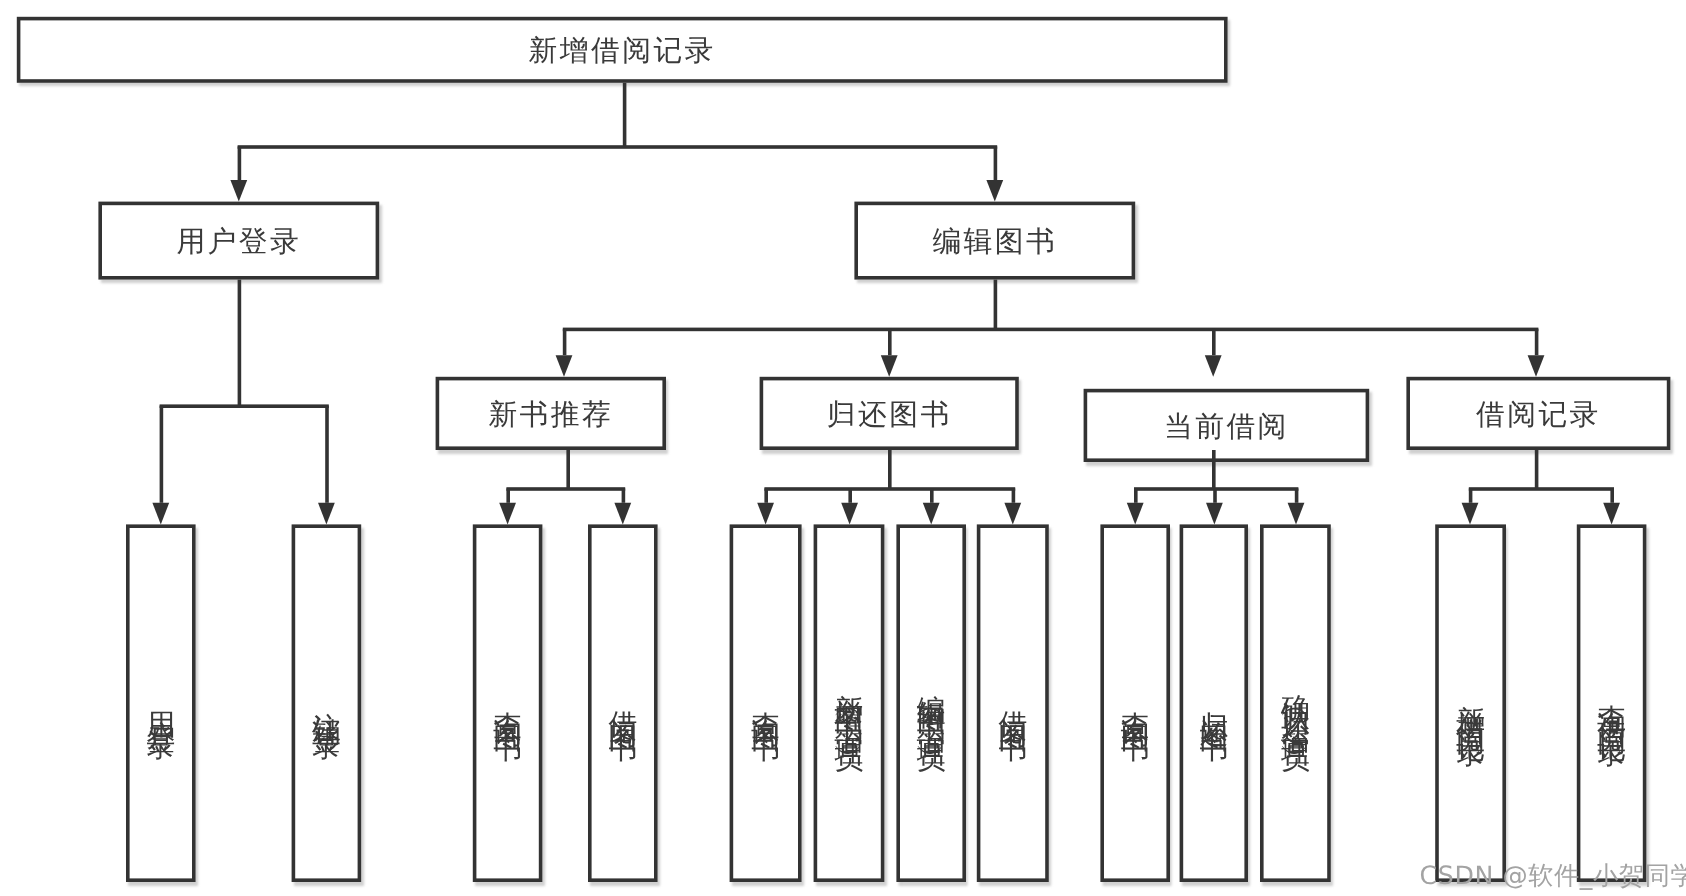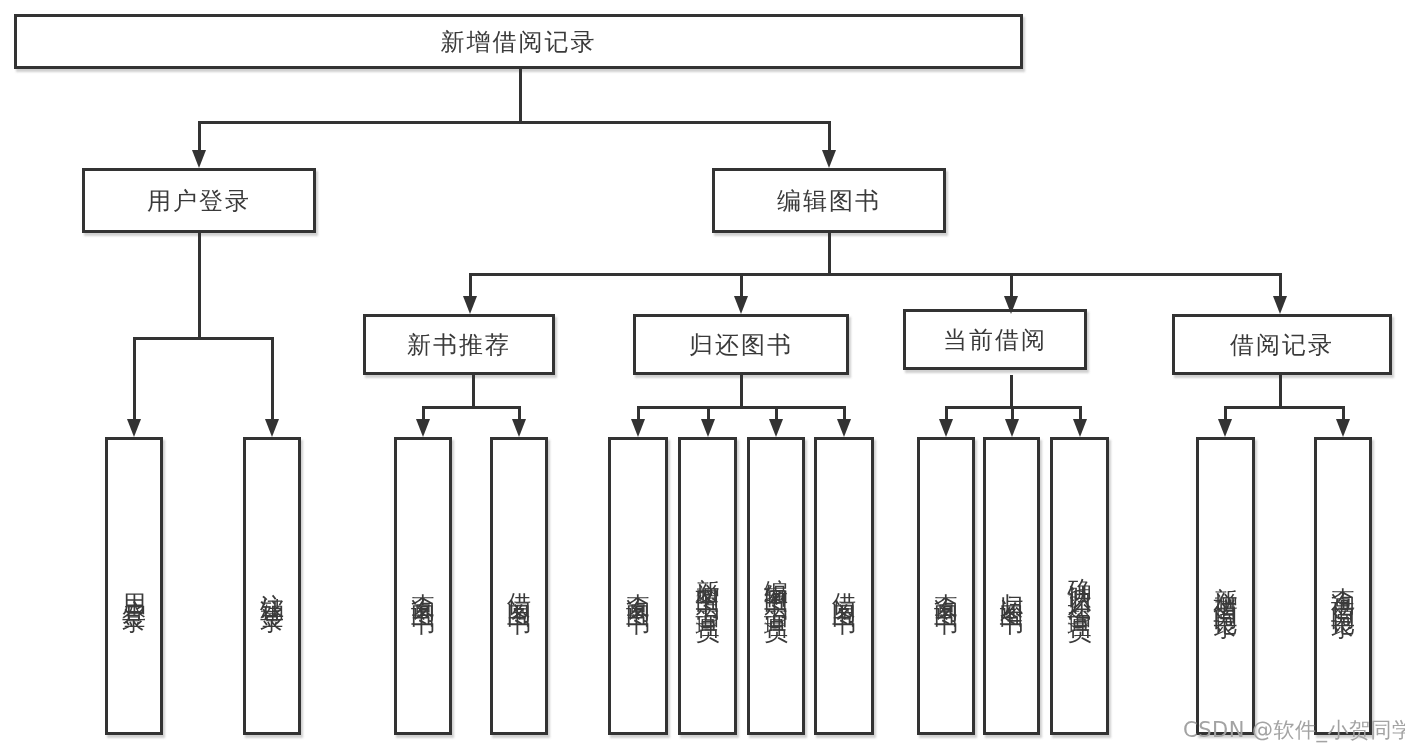--- a/index.html
+++ b/index.html
@@ -46,21 +46,21 @@
   <div class="box" style="left:712px;top:168px;width:234px;height:65px">
     <span class="lbl">编辑图书</span>
   </div>
 
   <div class="box" style="left:363px;top:314px;width:192px;height:61px">
     <span class="lbl">新书推荐</span>
   </div>
   <div class="box" style="left:633px;top:314px;width:216px;height:61px">
     <span class="lbl">归还图书</span>
   </div>
-  <div class="box" style="left:903px;top:309px;width:184px;height:61px">
+  <div class="box" style="left:903px;top:324px;width:238px;height:61px">
     <span class="lbl">当前借阅</span>
   </div>
   <div class="box" style="left:1172px;top:314px;width:220px;height:61px">
     <span class="lbl">借阅记录</span>
   </div>
 
   <div class="box leaf" style="left:105px;width:58px">
     <span class="vlbl">用户登录</span>
   </div>
   <div class="box leaf" style="left:243px;width:58px">

